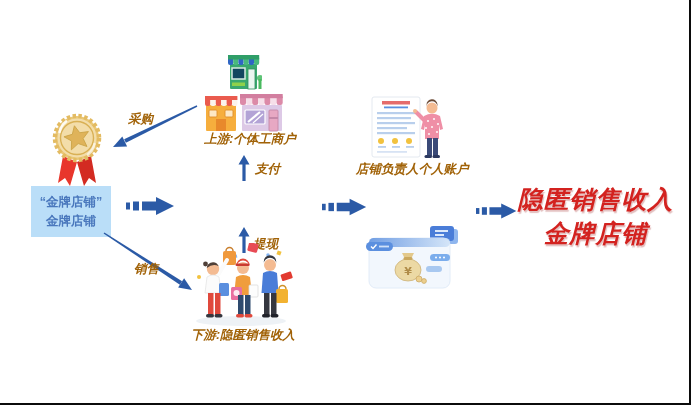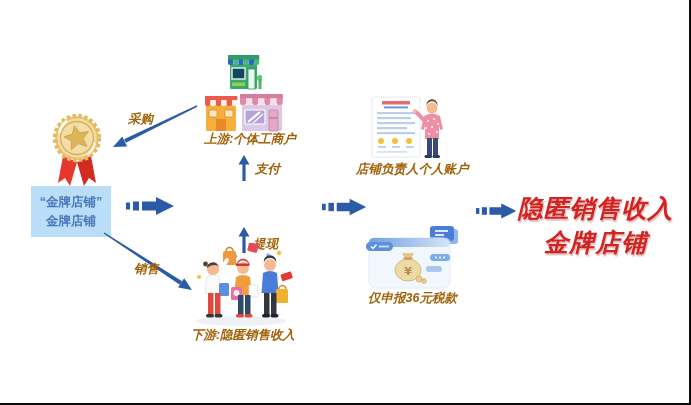--- a/index.html
+++ b/index.html
@@ -270,30 +270,29 @@
       <text x="42" y="49" font-size="11" font-weight="bold" fill="#b08c48" text-anchor="middle" font-family="DejaVu Sans, sans-serif">¥</text>
       <circle cx="53" cy="53" r="3" fill="#eccf8e" stroke="#cbab66" stroke-width="0.8"></circle>
       <circle cx="58" cy="55" r="2.4" fill="#eccf8e" stroke="#cbab66" stroke-width="0.8"></circle>
       <rect x="64" y="28" width="20" height="7" rx="3.5" fill="#7badec"></rect>
       <circle cx="70" cy="31.5" r="1" fill="#ffffff"></circle>
         <circle cx="74" cy="31.5" r="1" fill="#ffffff"></circle>
         <circle cx="78" cy="31.5" r="1" fill="#ffffff"></circle>
       <rect x="60" y="40" width="16" height="6" rx="3" fill="#a8c8f0"></rect>
     </svg>
   </div>
-  <div class="lbl" style="left:360px;top:290px;width:105px">仅申报36元税款</div>
 
   <div class="abs" style="left:476px;top:202px">
     <svg width="42" height="18" viewBox="0 0 50 20">
       <g fill="#2b5aa6">
         <rect x="0" y="6.5" width="4" height="7"></rect>
         <rect x="7" y="5.5" width="6" height="9"></rect>
         <polygon points="16,5.5 30,5.5 30,1 48,10 30,19 30,14.5 16,14.5"></polygon>
       </g>
     </svg>
   </div>
 
-  <div class="headline" style="left:503px;top:192px;width:185px">
+  <div class="headline" style="left:503px;top:183px;width:185px">
     <div>隐匿销售收入</div>
     <div>金牌店铺</div>
   </div>
 
 </div>
 
 </body></html>

